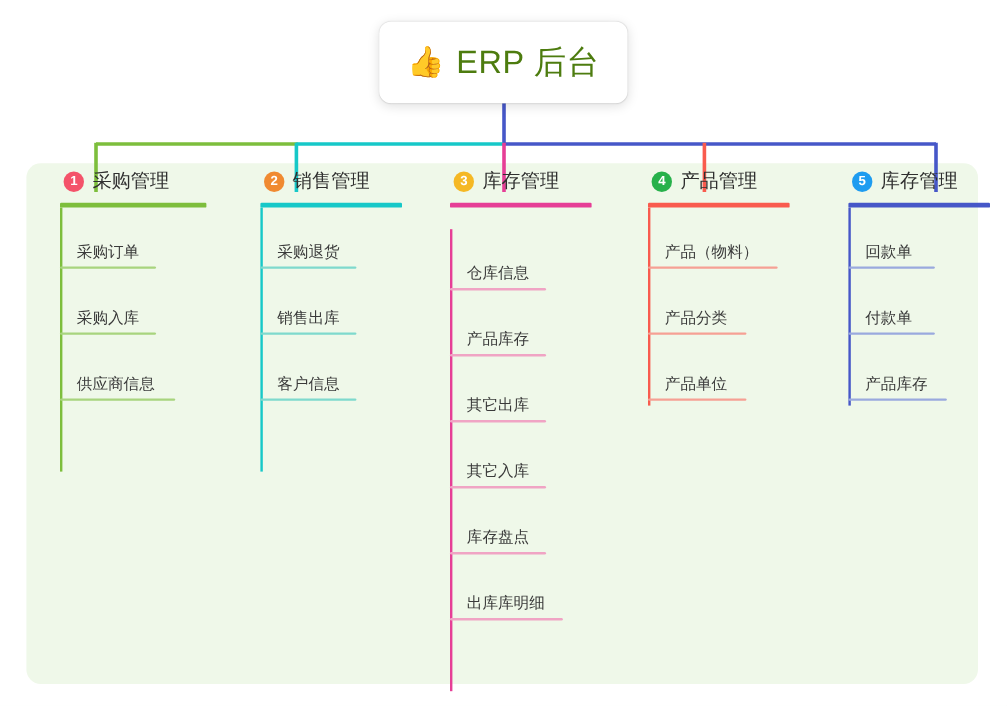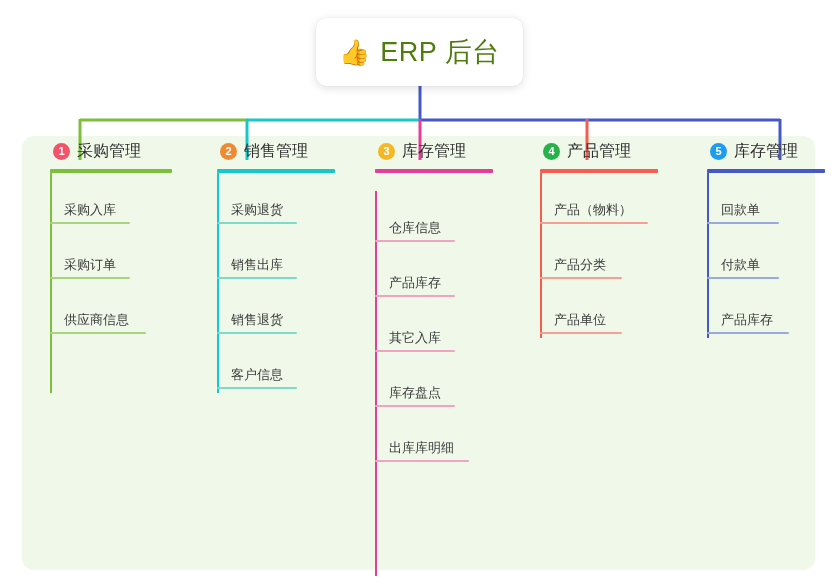--- a/index.html
+++ b/index.html
@@ -176,25 +176,25 @@
   <div class="columns">
       <div class="column" style="left: 18px;">
         <div class="col-header">
           <span class="badge" style="background: rgb(244, 83, 106);">1</span>
           <span class="col-title">采购管理</span>
         </div>
         <div class="col-underline" style="width: 122px; background: rgb(125, 190, 60); margin-left: 10px;"></div>
         <div class="col-body" style="height: 220px;">
           <div class="trunk" style="height: 220px; background: rgb(125, 190, 60);"></div>
           <div class="leaf">
+            <span class="leaf-label">采购订单</span>
+            <div class="leaf-underline" style="width: 80px; background: rgb(168, 212, 126);"></div>
+          </div>
+          <div class="leaf">
             <span class="leaf-label">采购入库</span>
-            <div class="leaf-underline" style="width: 80px; background: rgb(168, 212, 126);"></div>
-          </div>
-          <div class="leaf">
-            <span class="leaf-label">采购订单</span>
             <div class="leaf-underline" style="width: 80px; background: rgb(168, 212, 126);"></div>
           </div>
           <div class="leaf">
             <span class="leaf-label">供应商信息</span>
             <div class="leaf-underline" style="width: 96px; background: rgb(168, 212, 126);"></div>
           </div>
         </div>
       </div>
       <div class="column" style="left: 185px;">
         <div class="col-header">
@@ -206,24 +206,20 @@
           <div class="trunk" style="height: 220px; background: rgb(22, 200, 200);"></div>
           <div class="leaf">
             <span class="leaf-label">采购退货</span>
             <div class="leaf-underline" style="width: 80px; background: rgb(127, 217, 205);"></div>
           </div>
           <div class="leaf">
             <span class="leaf-label">销售出库</span>
             <div class="leaf-underline" style="width: 80px; background: rgb(127, 217, 205);"></div>
           </div>
           <div class="leaf">
-            <span class="leaf-label">销售退货</span>
-            <div class="leaf-underline" style="width: 80px; background: rgb(127, 217, 205);"></div>
-          </div>
-          <div class="leaf">
             <span class="leaf-label">客户信息</span>
             <div class="leaf-underline" style="width: 80px; background: rgb(127, 217, 205);"></div>
           </div>
         </div>
       </div>
       <div class="column" style="left: 343px;">
         <div class="col-header">
           <span class="badge" style="background: rgb(245, 184, 36);">3</span>
           <span class="col-title">库存管理</span>
         </div>
@@ -232,20 +228,24 @@
           <div class="trunk" style="height: 385px; background: rgb(230, 62, 150);"></div>
           <div class="leaf">
             <span class="leaf-label">仓库信息</span>
             <div class="leaf-underline" style="width: 80px; background: rgb(240, 164, 196);"></div>
           </div>
           <div class="leaf">
             <span class="leaf-label">产品库存</span>
             <div class="leaf-underline" style="width: 80px; background: rgb(240, 164, 196);"></div>
           </div>
           <div class="leaf">
+            <span class="leaf-label">其它出库</span>
+            <div class="leaf-underline" style="width: 80px; background: rgb(240, 164, 196);"></div>
+          </div>
+          <div class="leaf">
             <span class="leaf-label">其它入库</span>
             <div class="leaf-underline" style="width: 80px; background: rgb(240, 164, 196);"></div>
           </div>
           <div class="leaf">
             <span class="leaf-label">库存盘点</span>
             <div class="leaf-underline" style="width: 80px; background: rgb(240, 164, 196);"></div>
           </div>
           <div class="leaf">
             <span class="leaf-label">出库库明细</span>
             <div class="leaf-underline" style="width: 94px; background: rgb(240, 164, 196);"></div>

